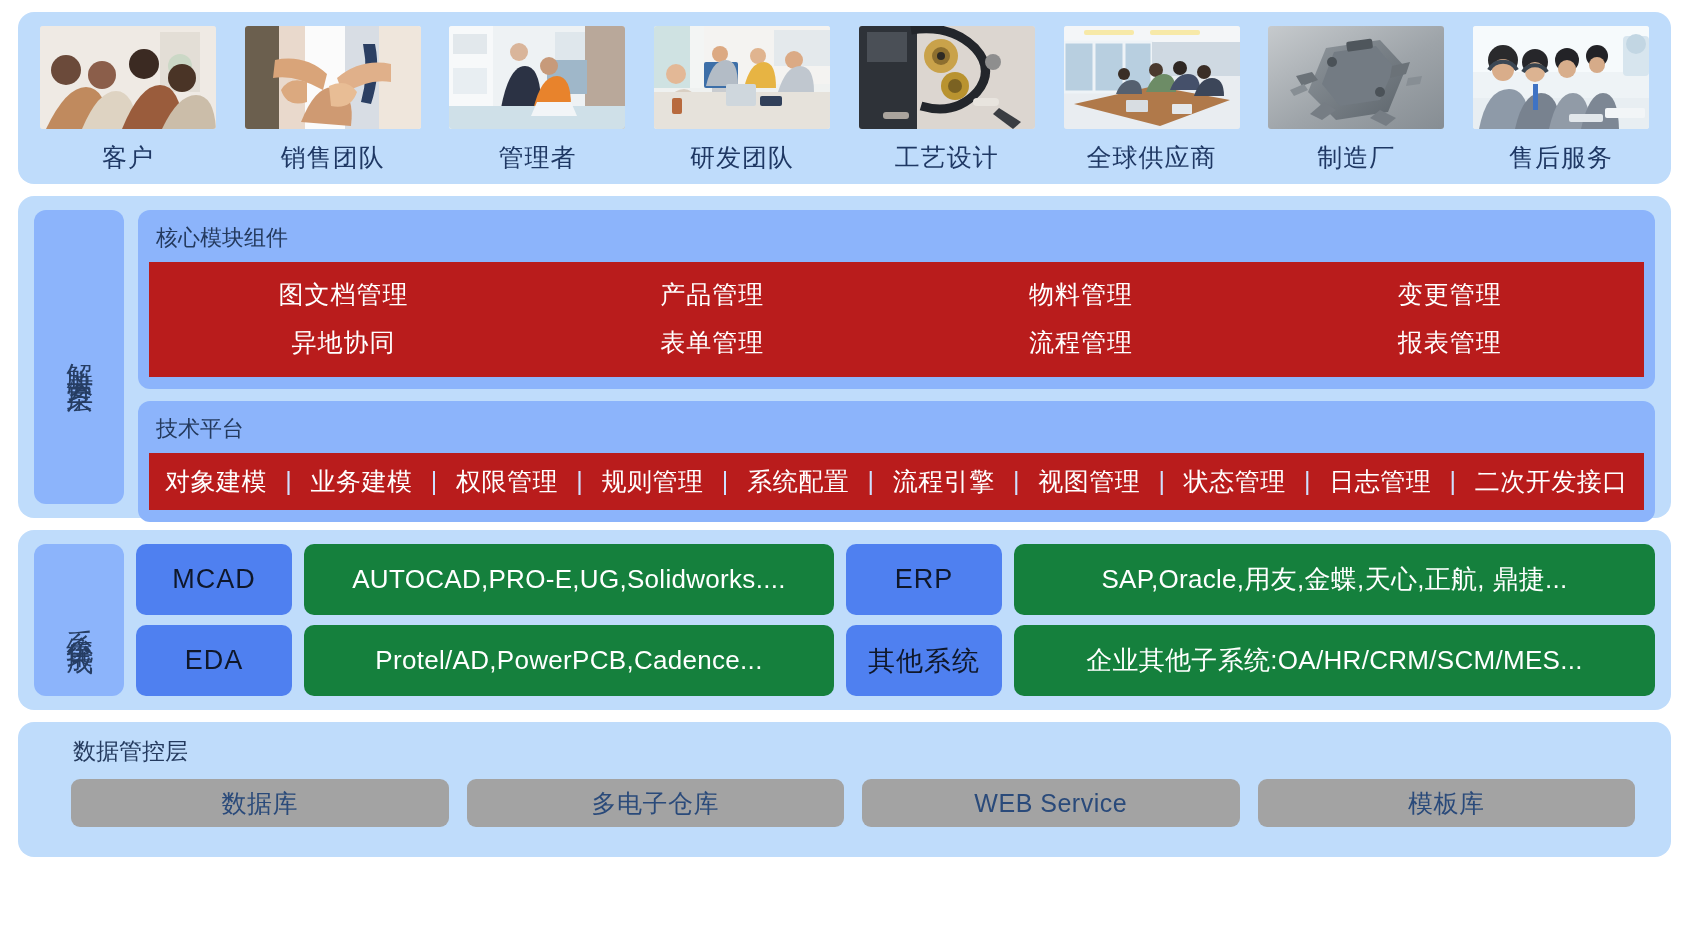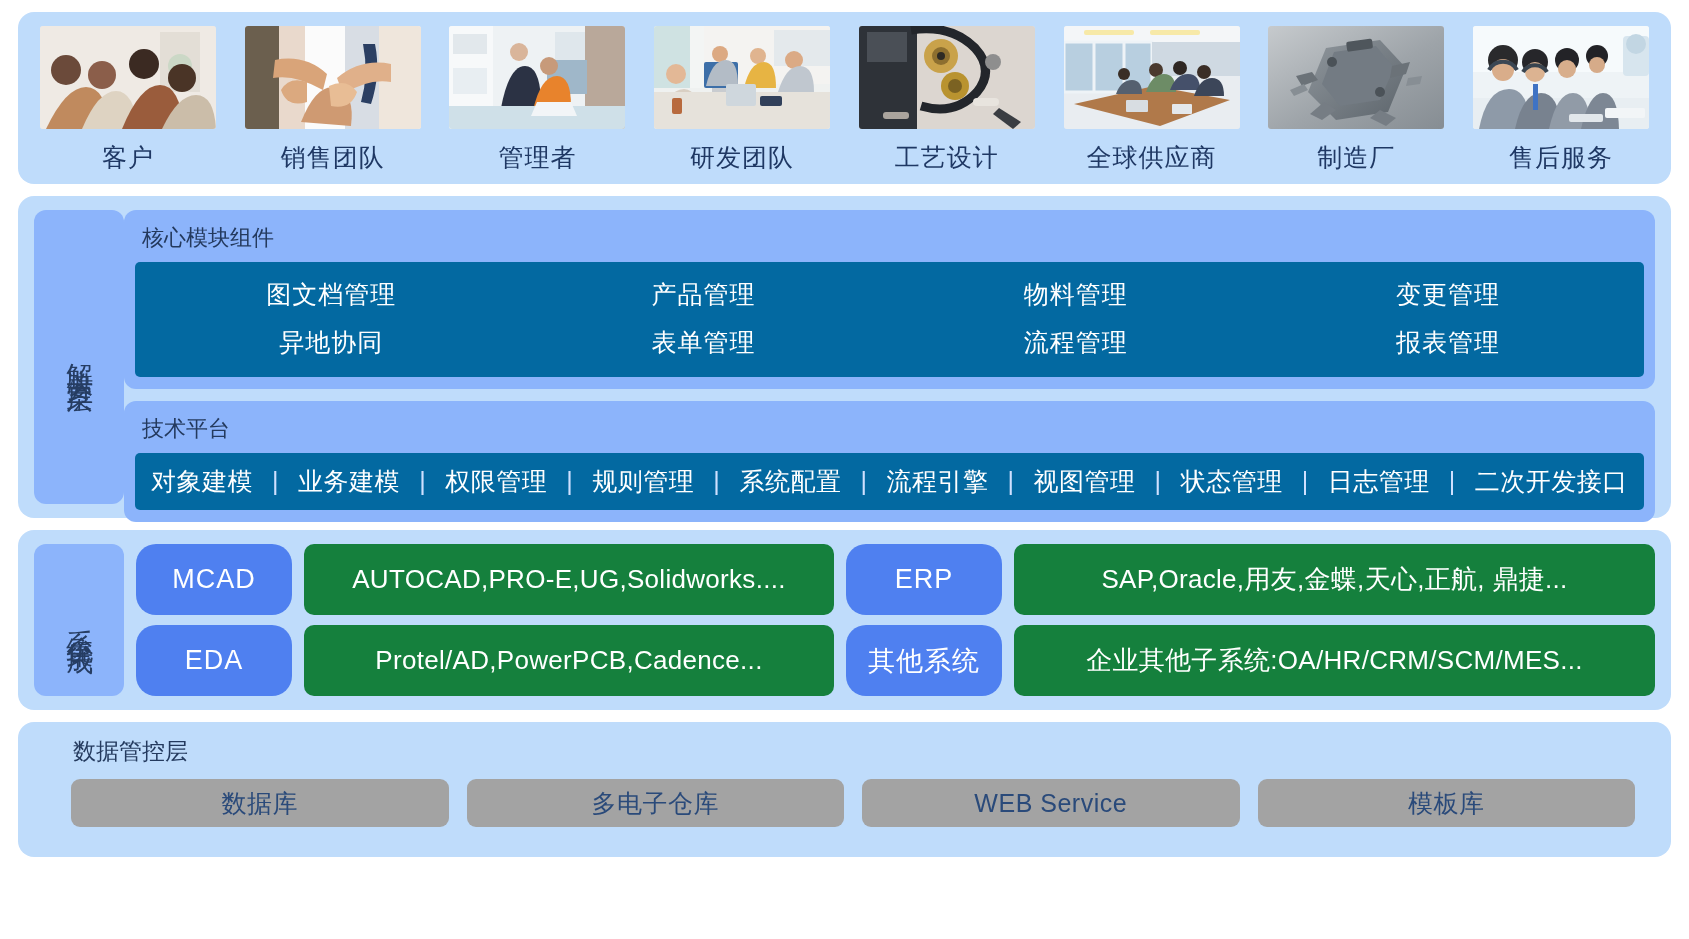--- a/index.html
+++ b/index.html
@@ -60,21 +60,21 @@
     font-size: 25px;
     color: #1f3864;
     letter-spacing: 1px;
     white-space: nowrap;
   }
 
   
   .solution {
     display: flex;
     padding: 14px 16px;
-    gap: 0;
+    gap: 14px;
     height: 322px;
   }
   .side-tab {
     width: 90px;
     flex: 0 0 90px;
     background: #8cb4fb;
     border-radius: 12px;
     display: flex;
     align-items: center;
     justify-content: center;
@@ -99,22 +99,22 @@
     border-radius: 12px;
     padding: 11px 11px 12px 11px;
     box-sizing: border-box;
   }
   .group-title {
     font-size: 22px;
     color: #243a5e;
     margin: 2px 0 9px 7px;
   }
   .inner-dark {
-    background: #0369a1;
-    border-radius: 5px;
+    background: #b91c1c;
+    border-radius: 0;
     box-sizing: border-box;
   }
   .module-grid {
     padding: 16px 10px 18px 10px;
     display: grid;
     grid-template-columns: repeat(4, 1fr);
     row-gap: 15px;
   }
   .module-cell {
     text-align: center;
@@ -144,25 +144,25 @@
   .int-grid {
     flex: 1;
     display: grid;
     grid-template-columns: 156px 530px 156px auto;
     grid-template-rows: 1fr 1fr;
     gap: 10px 12px;
     min-width: 0;
   }
   .chip-key {
     background: #4f80f0;
-    border-radius: 20px;
+    border-radius: 10px;
     display: flex;
     align-items: center;
     justify-content: center;
-    color: #ffffff;
+    color: #0f172a;
     font-size: 27px;
     letter-spacing: 1px;
   }
   .chip-val {
     background: #15803d;
     border-radius: 10px;
     display: flex;
     align-items: center;
     justify-content: center;
     color: #ffffff;

